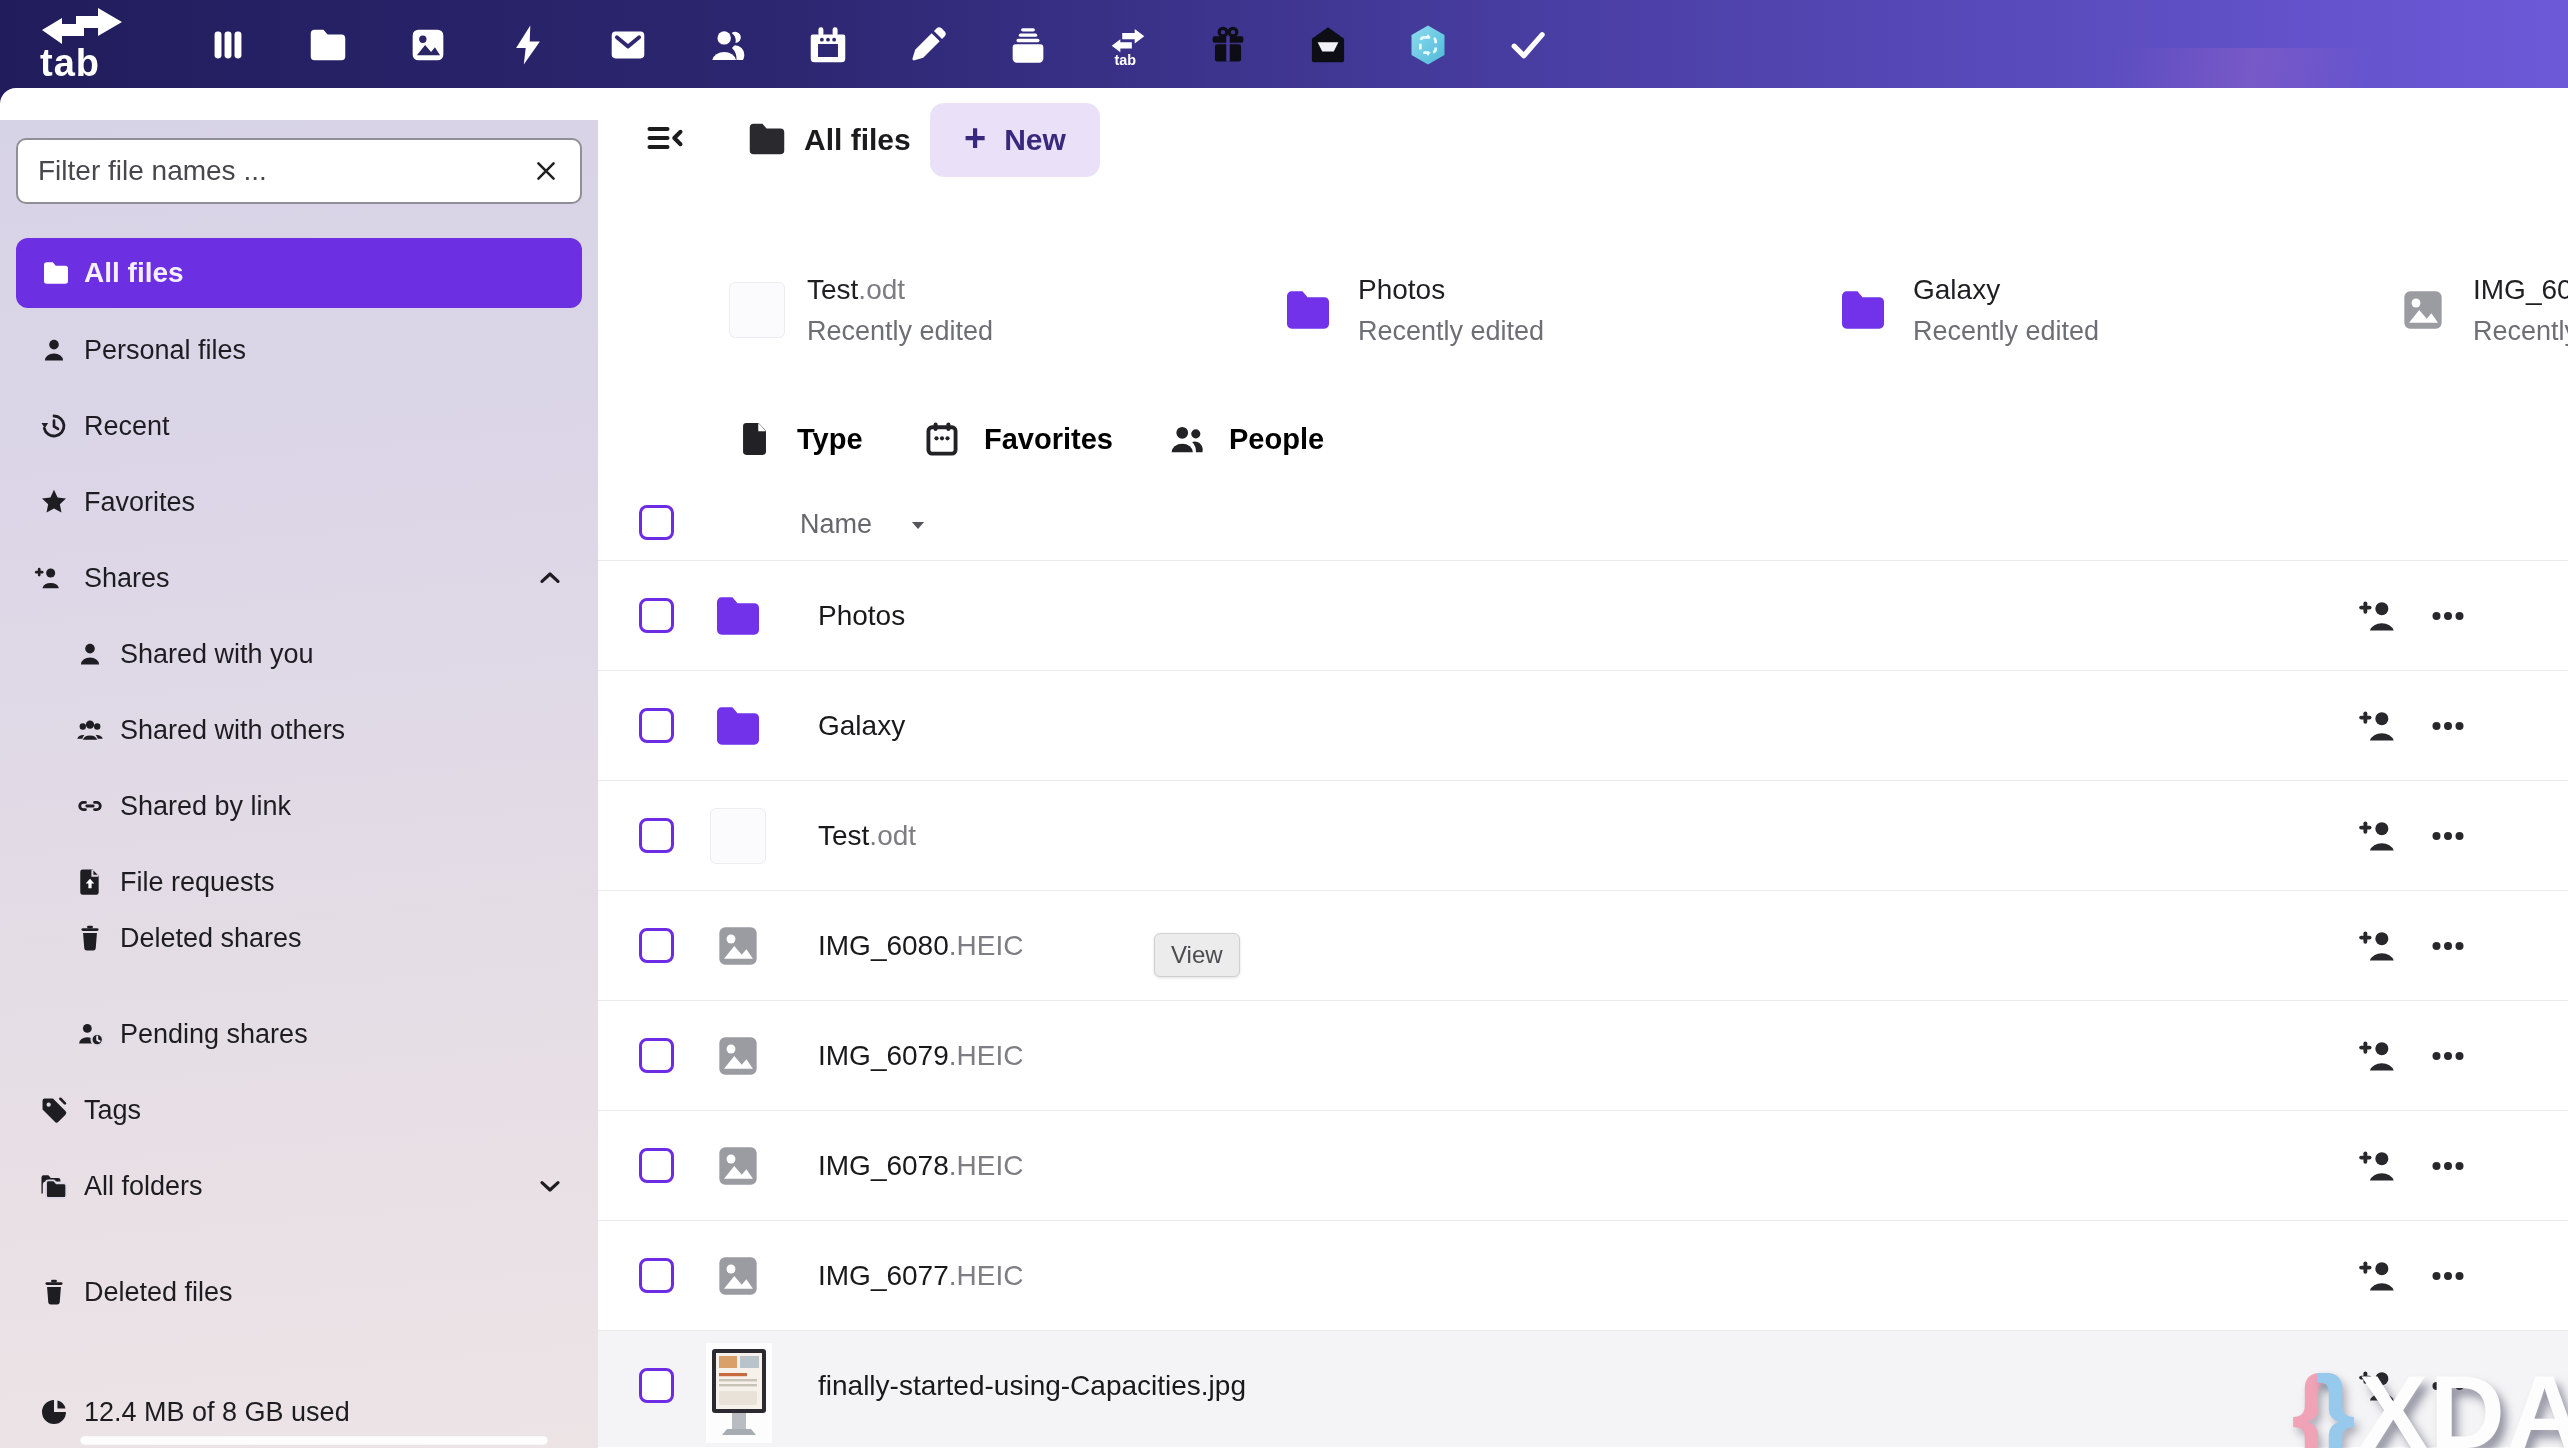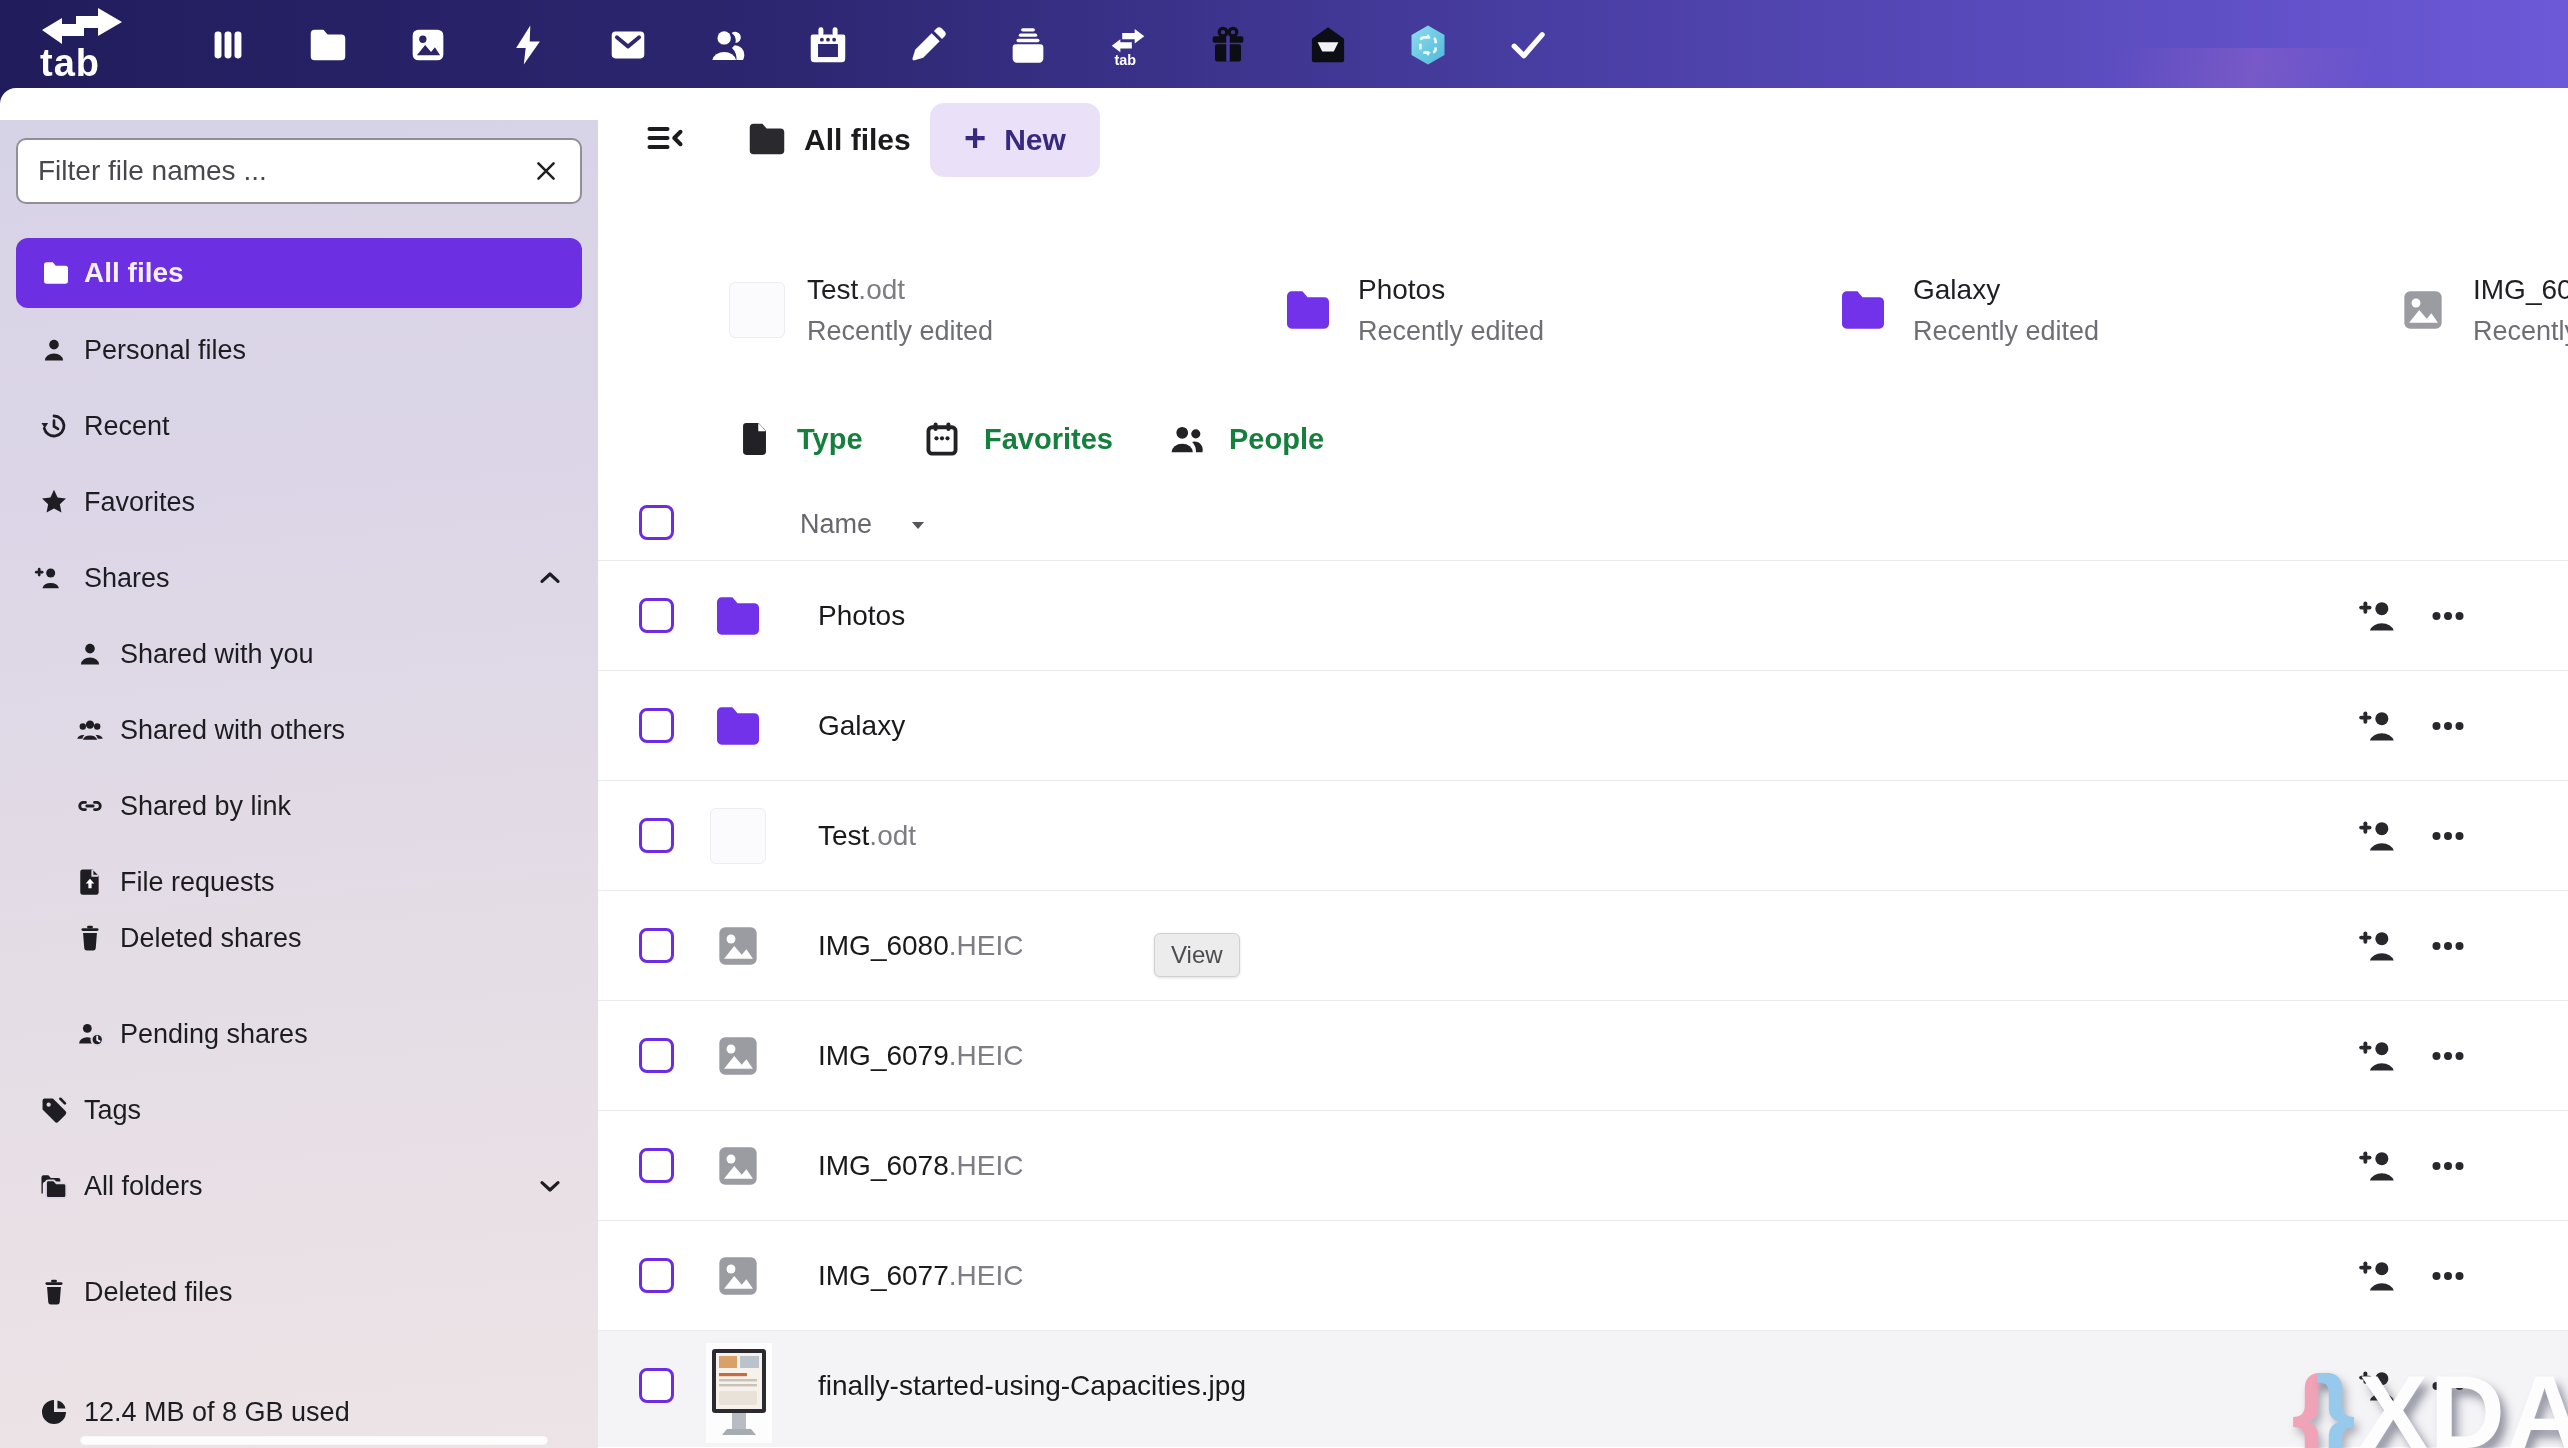--- a/index.html
+++ b/index.html
@@ -51,21 +51,21 @@
   .cards { position:absolute; left:0; top:152px; width:100%; height:140px; }
   .card { position:absolute; top:0; height:140px; display:flex; align-items:center; gap:22px; }
   .card .c-icon { width:56px; height:56px; flex:0 0 auto; }
   .card .c-title { font-size:28px; color:#1f1f23; white-space:nowrap; }
   .card .c-ext { color:#7d7d83; }
   .card .c-sub { font-size:27px; color:#6e6e75; margin-top:10px; white-space:nowrap; }
   .doc-thumb { width:56px; height:56px; background:#fbfbfd; border:1px solid #ececf1; border-radius:6px; }
 
   .chips { position:absolute; left:0; top:319px; width:100%; height:64px; }
   .chip { position:absolute; top:0; height:64px; display:flex; align-items:center; gap:20px; }
-  .chip .chip-label { font-size:29px; font-weight:bold; color:#15803d; }
+  .chip .chip-label { font-size:29px; font-weight:bold; color:#000000; }
 
   .thead { position:absolute; left:0; top:415px; width:100%; height:46px; }
   .checkbox { width:35px; height:35px; border:3px solid #6d2ce3; border-radius:8px; background:#fff; }
   .thead .checkbox { position:absolute; left:41px; top:2px; }
   .name-h { position:absolute; left:202px; top:6px; font-size:27px; color:#66666c; }
   .sort-tri { position:absolute; left:306px; top:8px; }
 
   .rows { position:absolute; left:0; top:472px; width:1970px; border-top:1px solid #eaeaed; }
   .frow { position:relative; width:1970px; height:110px; border-bottom:1px solid #eaeaed; background:#fff; }
   .frow.hl { background:#f4f4f6; border-bottom:none; height:116px; }

